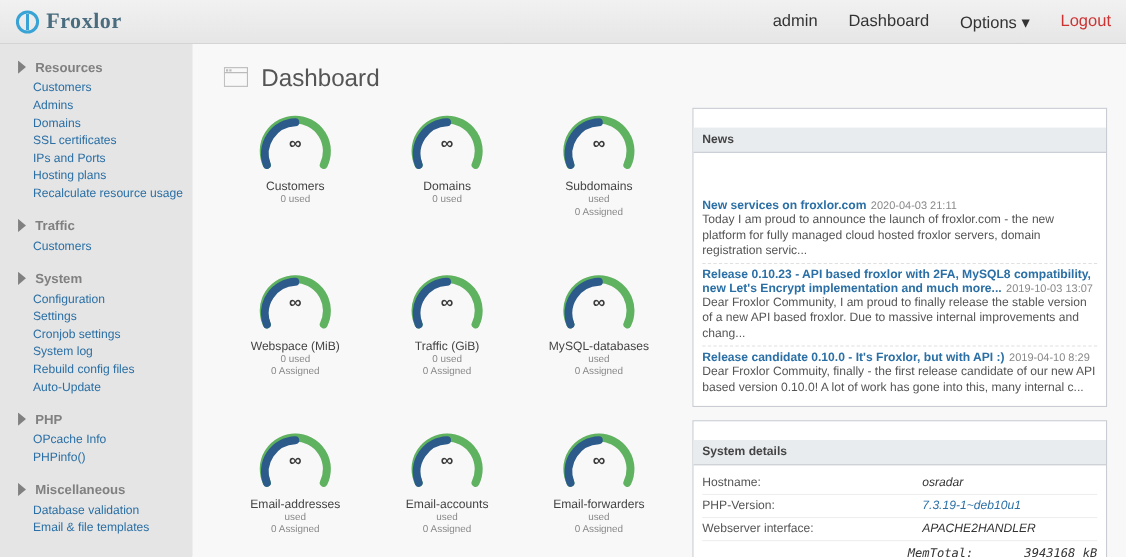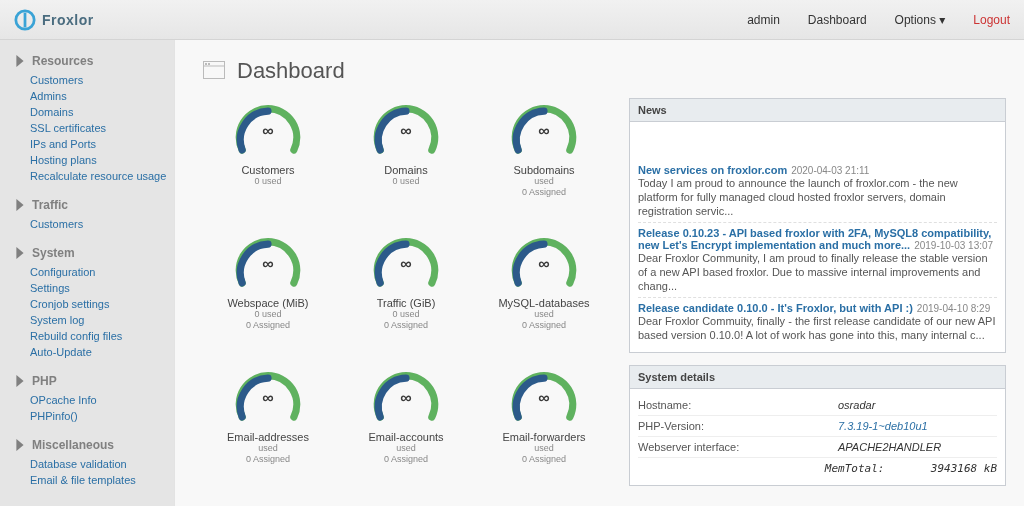--- a/index.html
+++ b/index.html
@@ -31,30 +31,31 @@
   .topbar {
     height: 40px;
     background: linear-gradient(#f1f1f1, #e6e6e6);
     border-bottom: 1px solid var(--topbar-border);
     display: flex;
     align-items: center;
     padding: 0 14px;
   }
   .logo {
     display: flex; align-items: center; gap: 6px;
-    font-size: 14px; font-weight: 600; color: #4a6c7f;
+    font-size: 20px; font-weight: 600; color: #4a6c7f;
     letter-spacing: .5px;
+    font-family: Liberation Serif, serif;
   }
   .logo svg { width: 22px; height: 22px; }
   .topnav {
     margin-left: auto;
     display: flex; gap: 28px; align-items: center;
   }
   .topnav a, .topnav span {
-    color: #333; font-size: 12px; text-decoration: none;
+    color: #333; font-size: 15px; text-decoration: none;
   }
   .topnav .logout { color: var(--link-red); }
 
   
   .shell { display: flex; height: calc(506px - 40px); }
 
   
   .sidebar {
     width: 175px;
     padding: 14px 10px 10px 14px;
@@ -116,21 +117,21 @@
   .rightcol { flex: 1; display: flex; flex-direction: column; gap: 12px; min-width: 0; }
   .panel {
     border: 1px solid var(--box-border);
     background: #fff;
     font-size: 11px;
   }
   .panel-head {
     background: var(--box-header-bg);
     border-bottom: 1px solid var(--box-border);
     padding: 5px 8px;
-    font-weight: 600; color: #444;
+    font-weight: 600; color: #444; margin-top: 17px;
   }
   .panel-body { padding: 6px 8px; }
   .news-item { padding: 4px 0; border-top: 1px dashed #e0e0e0; }
   .news-item:first-child { border-top: none; padding-top: 0; margin-top: 36px; }
   .news-title { color: var(--link-blue); font-weight: 600; }
   .news-date { color: #888; font-weight: 400; margin-left: 4px; font-size: 10px; }
   .news-body { color: #555; line-height: 14px; }
 
   .sys-row { display: flex; padding: 4px 0; border-top: 1px solid #eee; }
   .sys-row:first-child { border-top: none; }

